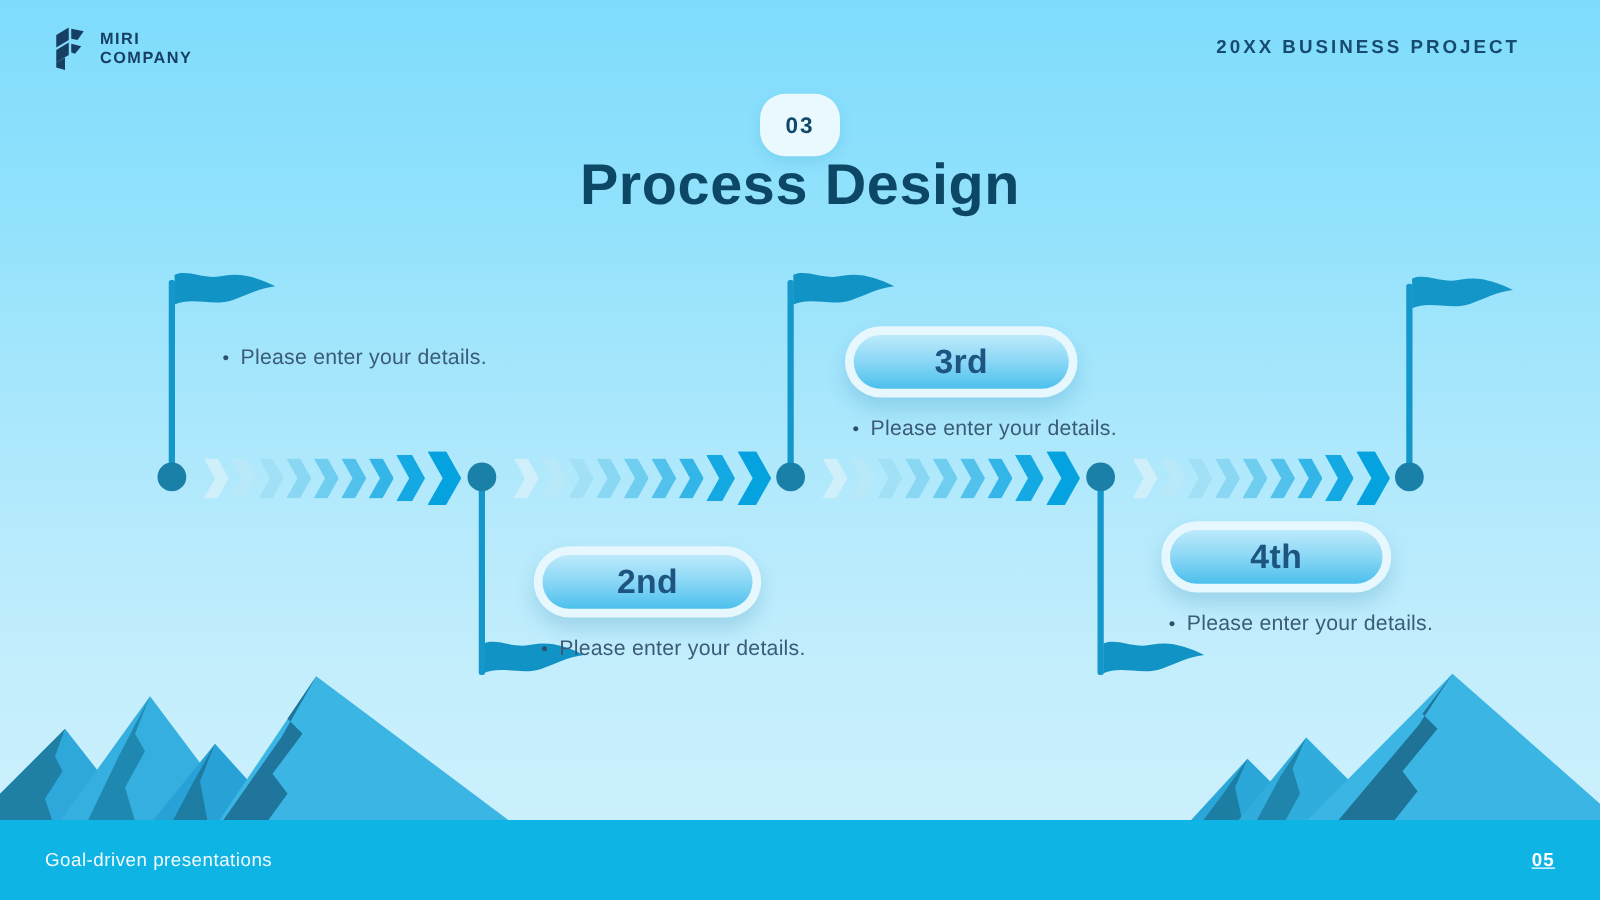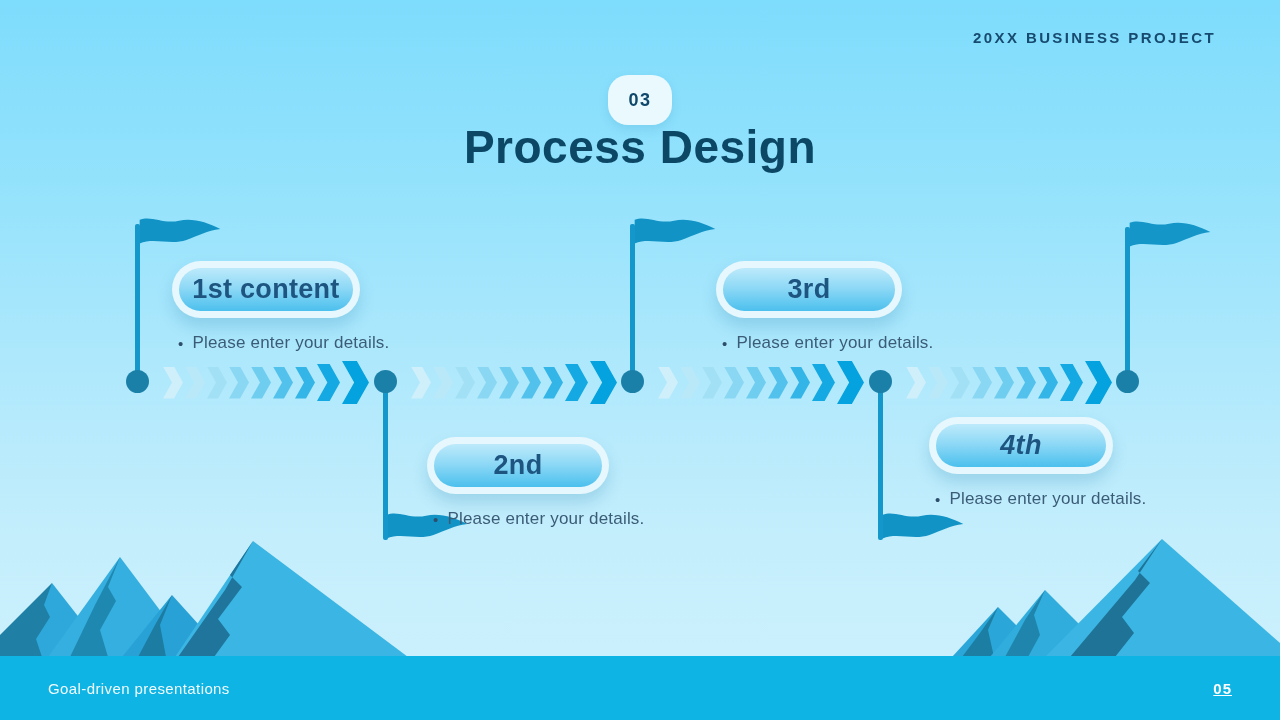--- a/index.html
+++ b/index.html
@@ -35,29 +35,44 @@
     box-shadow:0 9px 16px rgba(21,116,165,.20);display:inline-block;}
   .pill-inner{border-radius:999px;height:43px;display:flex;align-items:center;justify-content:center;
     background:linear-gradient(180deg,#bdeafb 0%,#8fd9f6 45%,#4cc0ed 100%);
     font-size:27px;font-weight:600;color:#1d5480;letter-spacing:.3px;}
   .detail{margin-top:15px;margin-left:6px;display:flex;align-items:center;gap:9px;
     font-size:17px;color:#3b5c77;white-space:nowrap;letter-spacing:.2px;}
   .bullet{font-size:15px;color:#2d4f6b;}
   
   .mtn{position:absolute;bottom:63px;}
   .footer{position:absolute;left:0;bottom:0;width:1280px;height:64px;background:#0db4e4;
-    display:flex;align-items:center;justify-content:space-between;padding:0 48px;box-sizing:border-box;}
+    display:flex;align-items:center;justify-content:space-between;padding:0 36px;box-sizing:border-box;}
   .tagline{font-size:15px;color:#f2fbfe;letter-spacing:.4px;}
   .page-num{font-size:15px;font-weight:bold;color:#ffffff;letter-spacing:1px;text-decoration:underline;}
 </style>
 </head>
 <body>
 
 <div class="slide">
 
+  <div class="logo">
+    <svg width="30" height="38" viewBox="0 0 30 38">
+      <g fill="#173f63">
+        <path d="M5 9 L15 3 L15 13 L5 19 Z"></path>
+        <path d="M5 21 L15 15 L15 25 L5 31 Z"></path>
+        <path d="M5 31 L12 27 L12 37 L5 35 Z"></path>
+        <path d="M17 4 L27 6 L22 13 L17 12 Z"></path>
+        <path d="M17 16 L25 18 L20 24 L17 23 Z"></path>
+      </g>
+    </svg>
+    <div class="logo-text">
+      <div>MIRI</div>
+      <div>COMPANY</div>
+    </div>
+  </div>
   <div class="project-label">20XX BUSINESS PROJECT</div>
 
   <div class="badge">03</div>
   <div class="title">Process Design</div>
 
   <svg class="flag" style="left:136px;top:217px;" width="88" height="33" viewBox="0 0 90 36">
     <path d="M1 3 C 14 -2, 27 8, 44 4 C 60 1, 74 6, 89 13 C 74 15, 66 20, 52 25 C 35 31, 16 22, 1 29 Z" fill="#1193c6"></path>
   </svg>
   <svg class="flag" style="left:631px;top:217px;" width="88" height="33" viewBox="0 0 90 36">
     <path d="M1 3 C 14 -2, 27 8, 44 4 C 60 1, 74 6, 89 13 C 74 15, 66 20, 52 25 C 35 31, 16 22, 1 29 Z" fill="#1193c6"></path>
@@ -124,51 +139,48 @@
       <div class="chev" style="background: rgb(162, 224, 246);"></div>
       <div class="chev" style="background: rgb(138, 215, 243);"></div>
       <div class="chev" style="background: rgb(111, 205, 240);"></div>
       <div class="chev" style="background: rgb(82, 194, 237);"></div>
       <div class="chev" style="background: rgb(51, 181, 232);"></div>
       <div class="chev chev-mid" style="background: rgb(20, 169, 226);"></div>
       <div class="chev chev-big" style="background: rgb(4, 162, 222);"></div>
     </div>
 
   <div class="milestone" style="left:172px;top:261px;">
-    <div class="pill" style="width:174px;">
-      <div class="pill-inner">1st content</div>
-    </div>
     <div class="detail">
       <span class="bullet">•</span>
       <span>Please enter your details.</span>
     </div>
   </div>
 
   <div class="milestone" style="left:427px;top:437px;">
     <div class="pill" style="width:168px;">
       <div class="pill-inner">2nd</div>
     </div>
     <div class="detail">
       <span class="bullet">•</span>
       <span>Please enter your details.</span>
     </div>
   </div>
 
-  <div class="milestone" style="left:676px;top:261px;margin-left:40px;">
+  <div class="milestone" style="left:676px;top:261px;">
     <div class="pill" style="width:172px;">
       <div class="pill-inner">3rd</div>
     </div>
     <div class="detail">
       <span class="bullet">•</span>
       <span>Please enter your details.</span>
     </div>
   </div>
 
   <div class="milestone" style="left:929px;top:417px;">
-    <div class="pill" style="width:170px;font-style:italic;">
+    <div class="pill" style="width:170px;">
       <div class="pill-inner">4th</div>
     </div>
     <div class="detail">
       <span class="bullet">•</span>
       <span>Please enter your details.</span>
     </div>
   </div>
 
   <svg class="mtn" style="left:0;" width="410" height="122" viewBox="0 0 410 122">
     <polygon points="52,48 110,122 0,122" fill="#2ea8db"></polygon>

